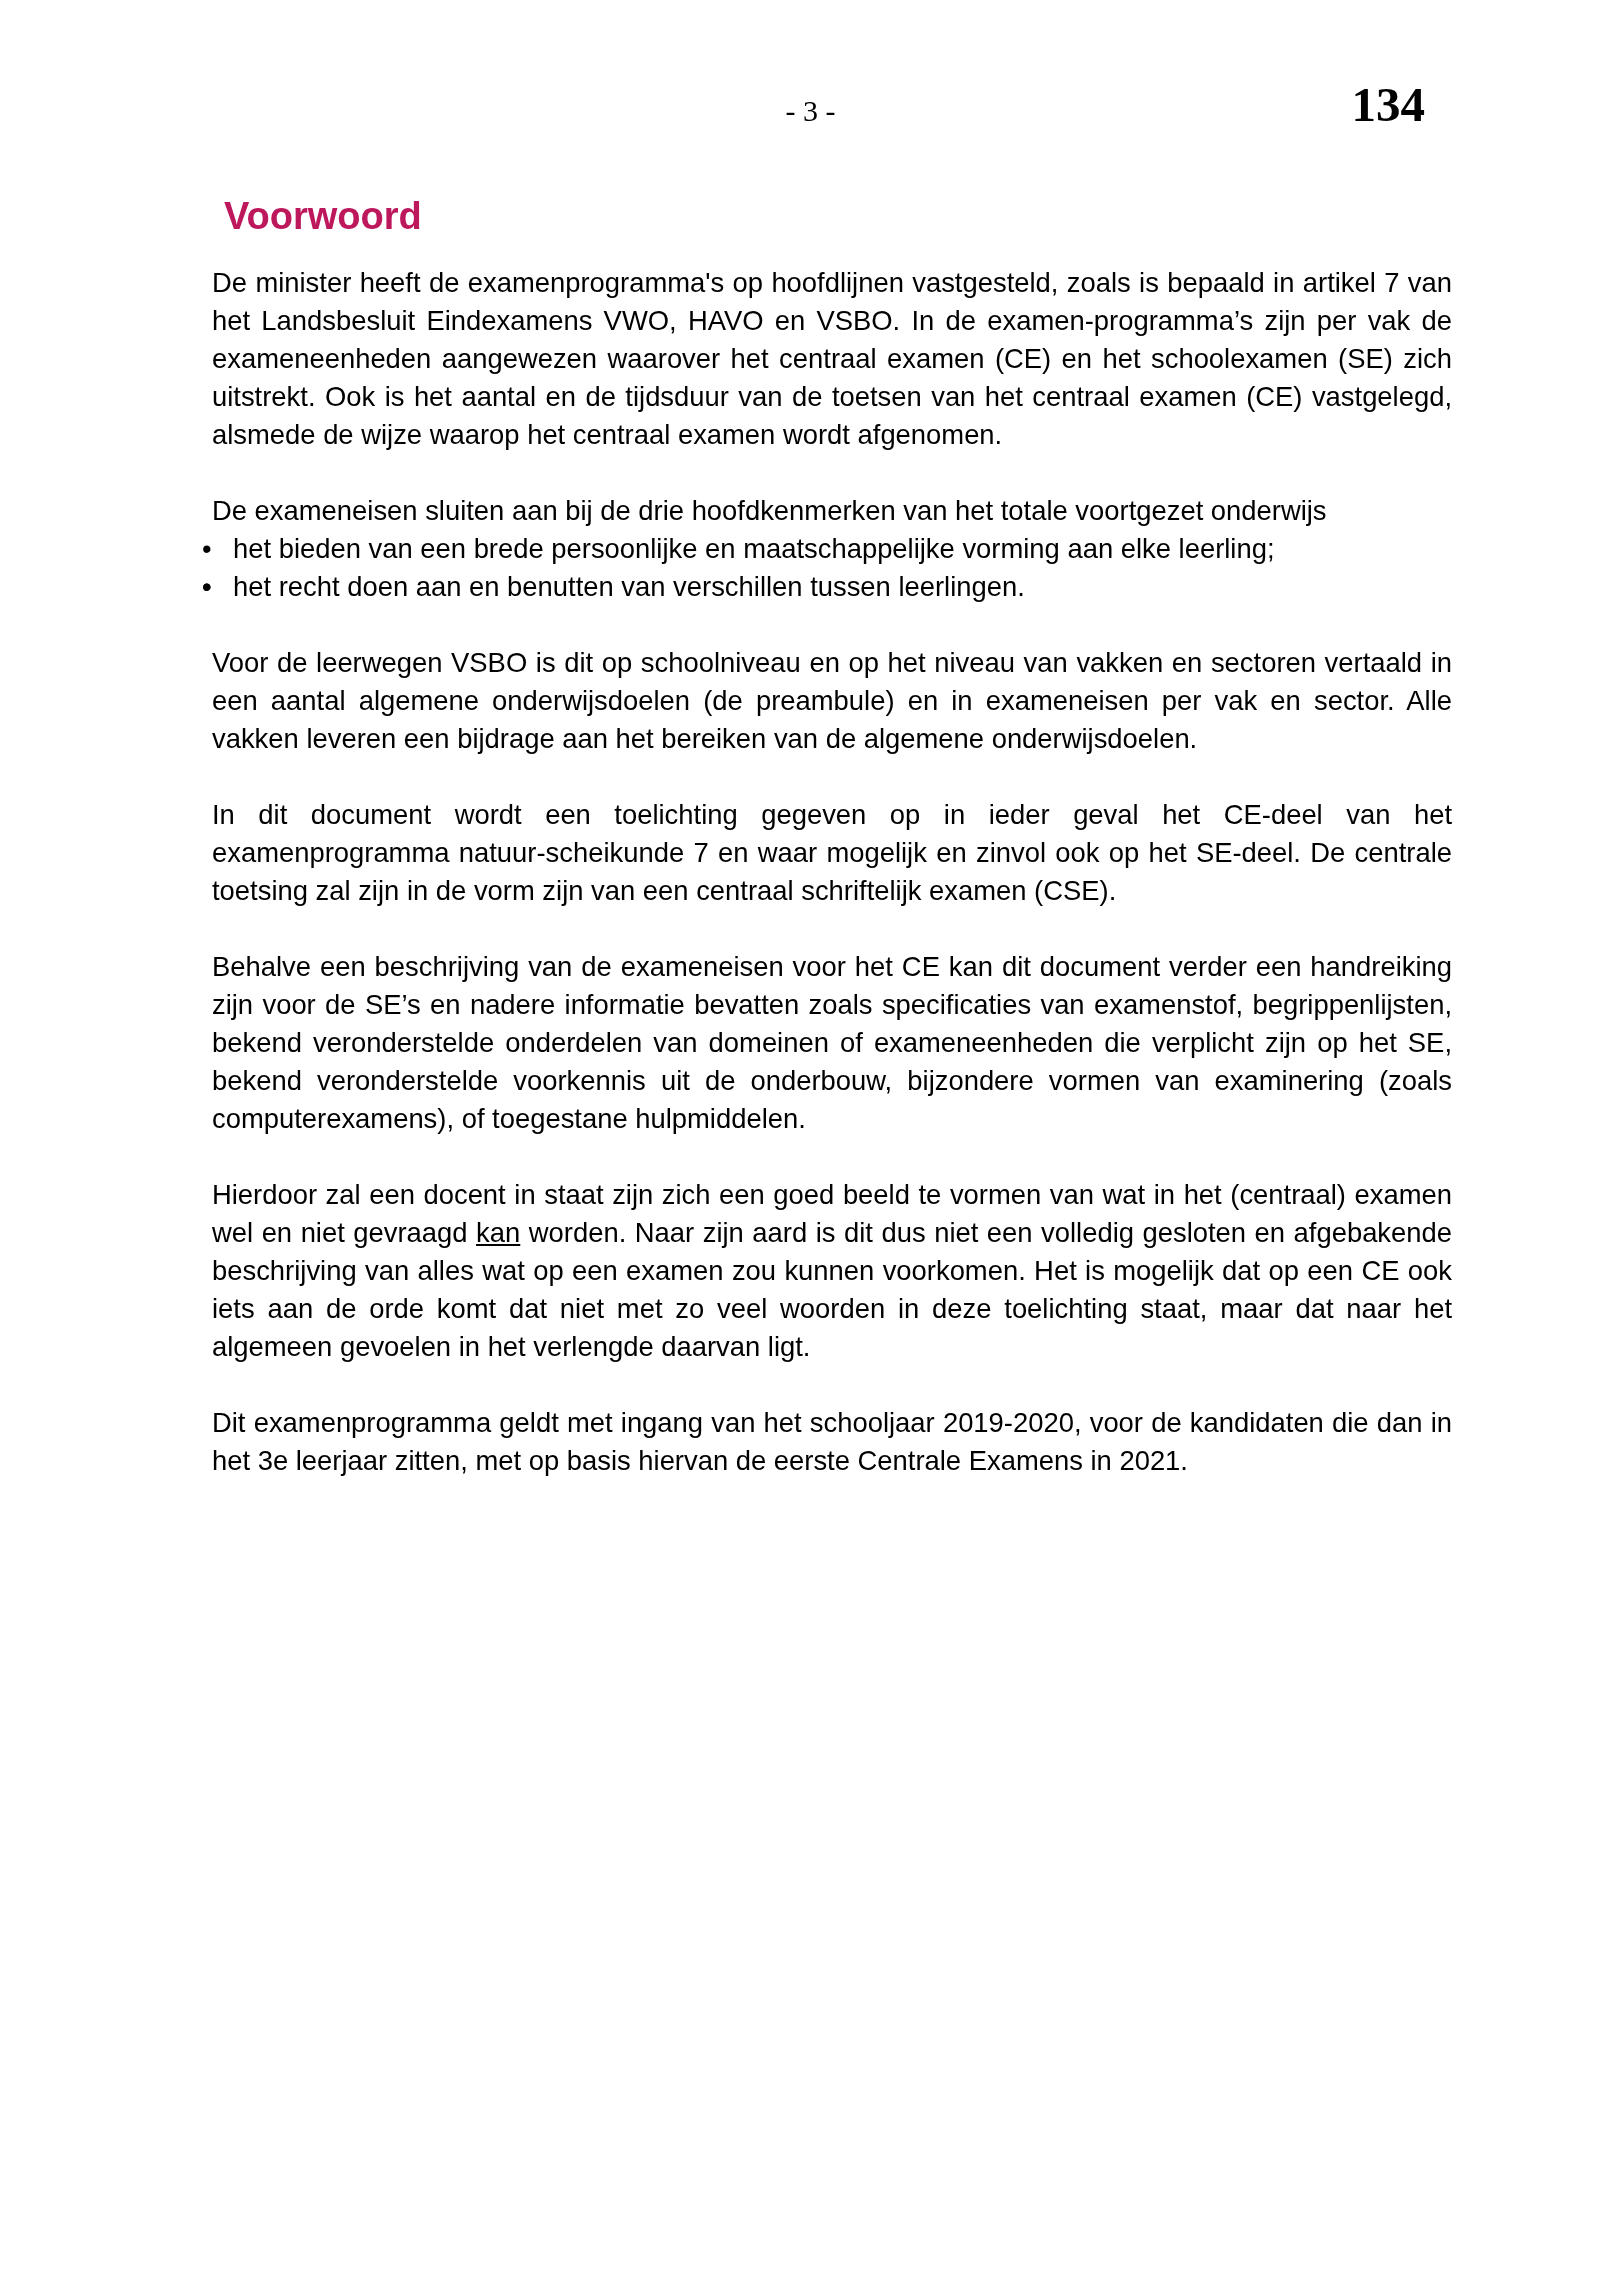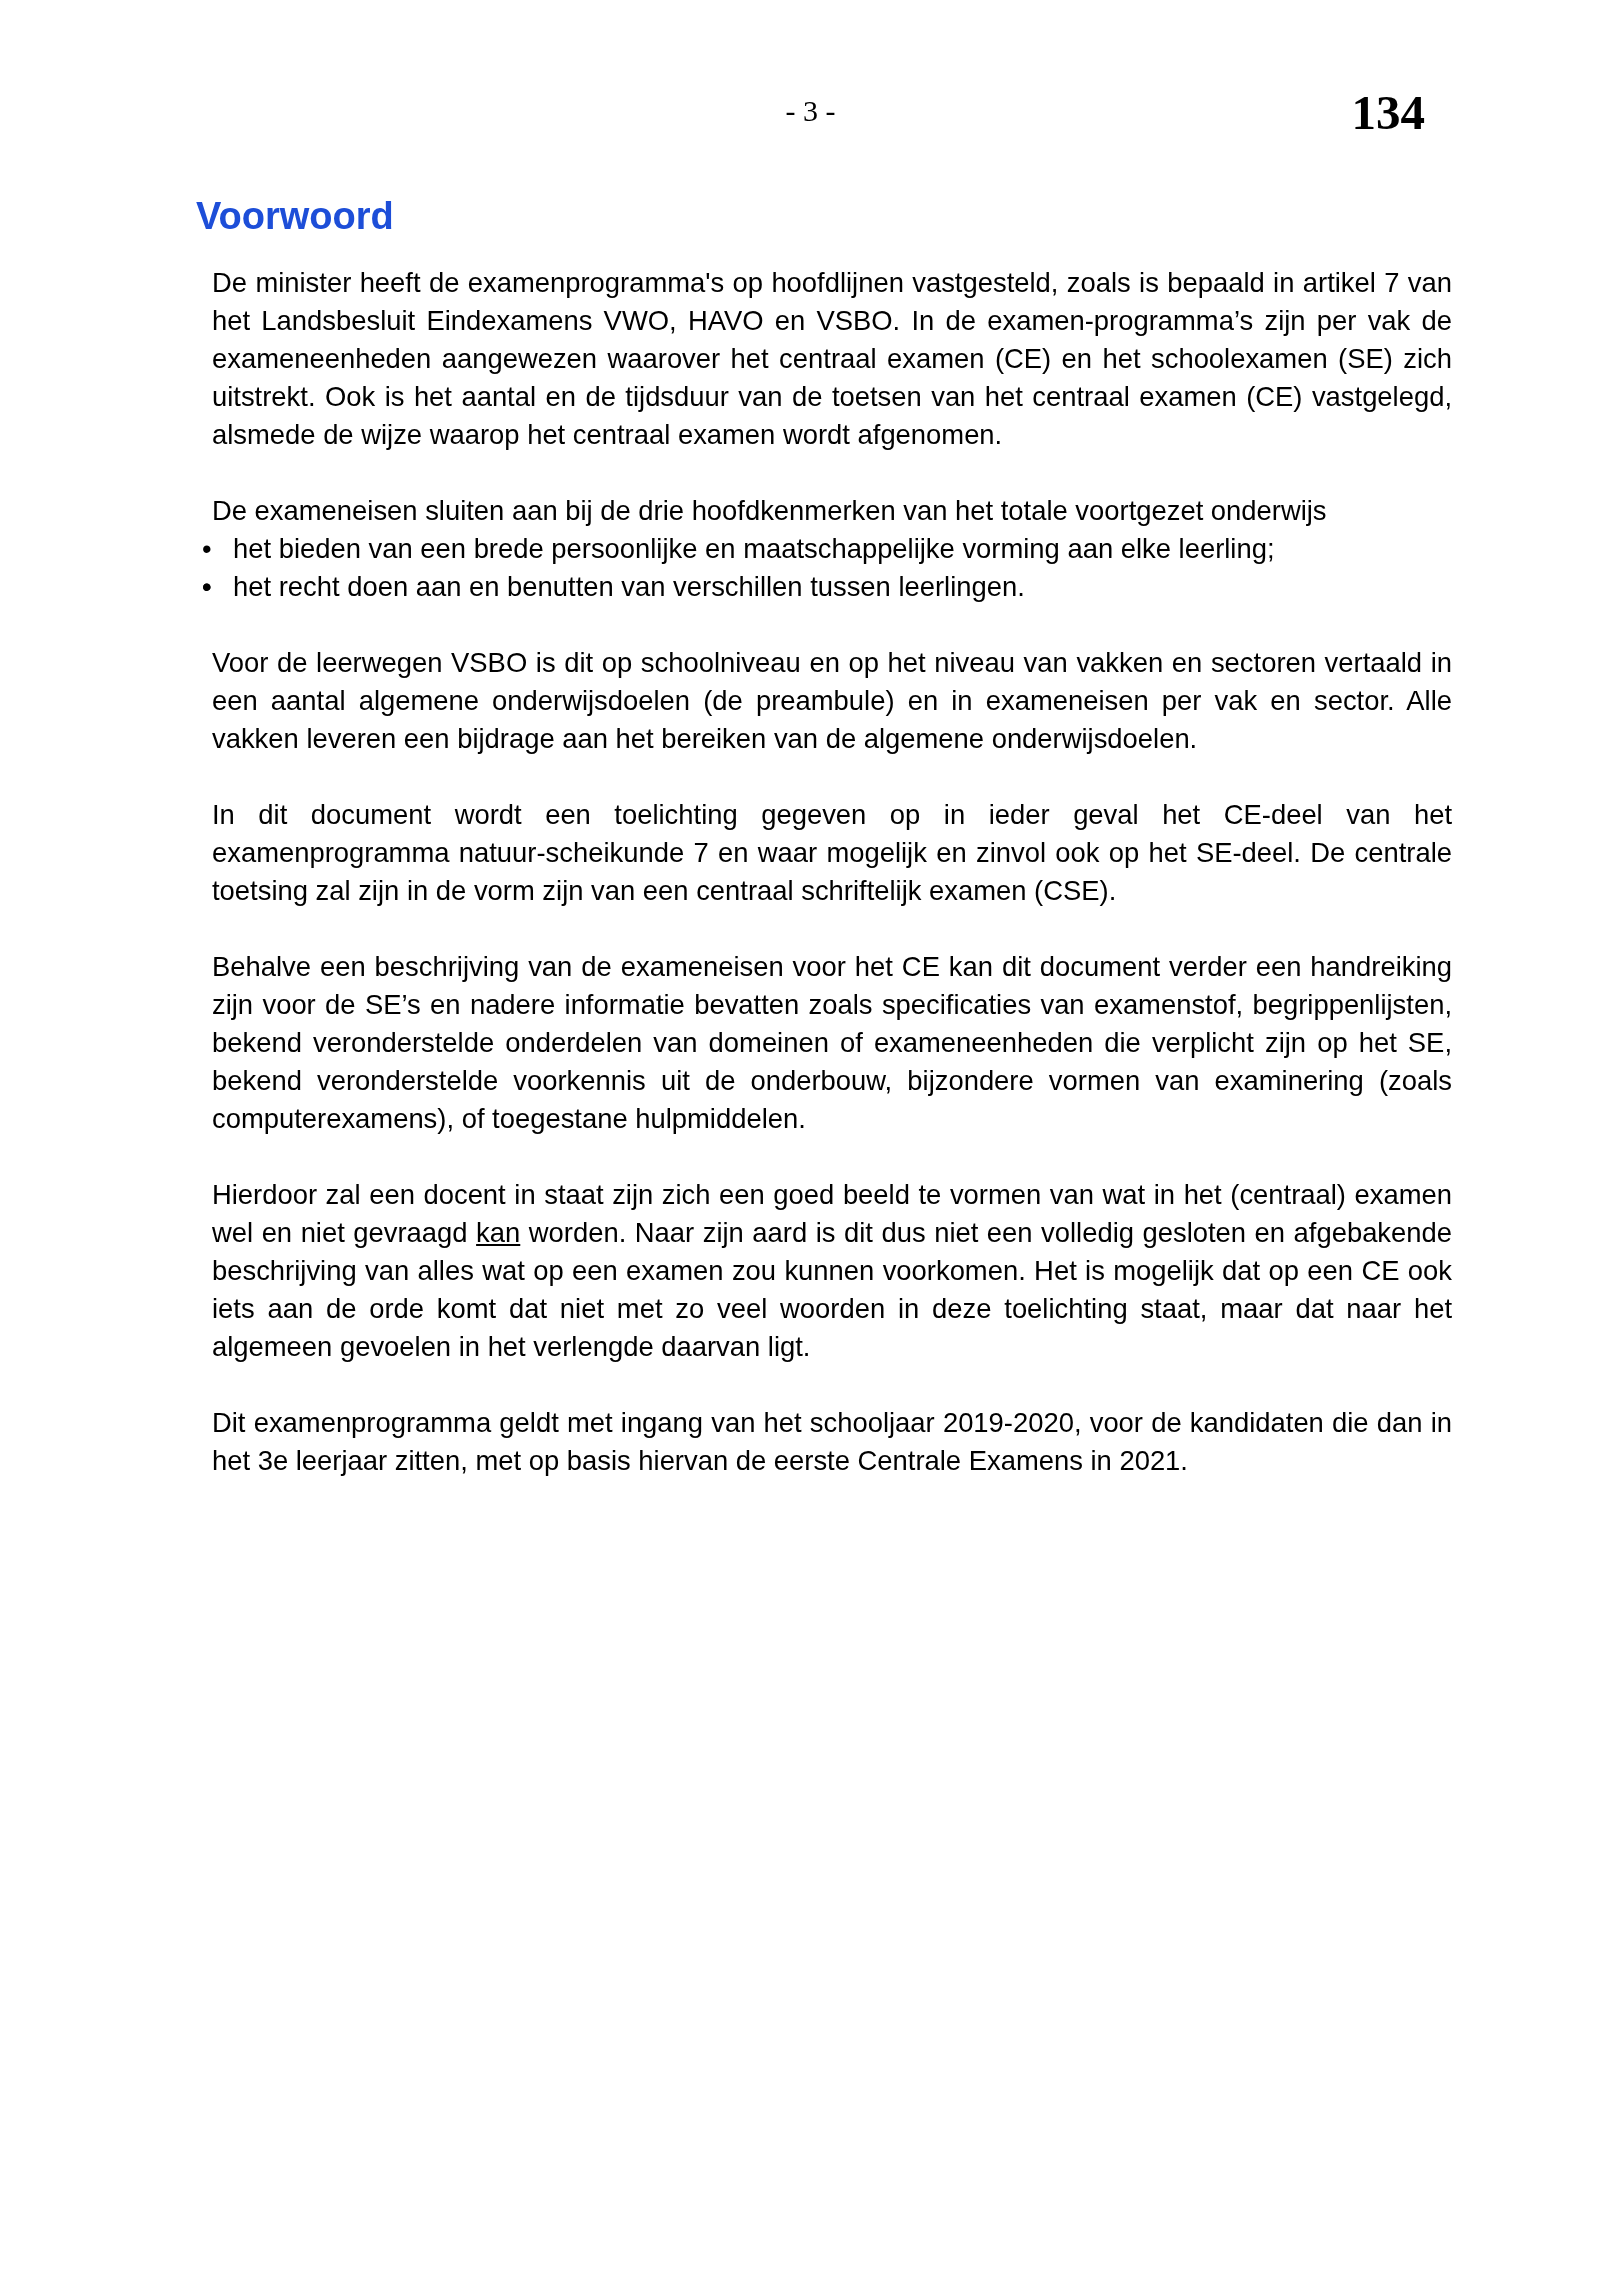--- a/index.html
+++ b/index.html
@@ -21,21 +21,21 @@
     top: 94px;
     left: 0;
     width: 100%;
     text-align: center;
     font-family: "Liberation Serif", serif;
     font-size: 30px;
     color: #000000;
   }
   .doc-num {
     position: absolute;
-    top: 88px;
+    top: 80px;
     right: 196px;
     font-family: "Liberation Serif", serif;
     font-weight: bold;
     font-size: 49px;
     line-height: 1;
     color: #000000;
   }
   .title {
     position: absolute;
     left: 196px;
@@ -88,21 +88,21 @@
   }
 </style>
 </head>
 <body>
 
 <div class="page" style="color: rgb(0, 0, 0);">
 
   <div class="page-num">- 3 -</div>
   <div class="doc-num">134</div>
 
-  <h1 class="title" style="color: #1d4ed8;">Voorwoord</h1>
+  <h1 class="title" style="color: #be185d; margin-left: 28px;">Voorwoord</h1>
 
   <div class="content">
 
     <p>De minister heeft de examenprogramma's op hoofdlijnen vastgesteld, zoals is bepaald in artikel 7 van het Landsbesluit Eindexamens VWO, HAVO en VSBO. In de examen-programma’s zijn per vak de exameneenheden aangewezen waarover het centraal examen (CE) en het schoolexamen (SE) zich uitstrekt. Ook is het aantal en de tijdsduur van de toetsen van het centraal examen (CE) vastgelegd, alsmede de wijze waarop het centraal examen wordt afgenomen.</p>
 
 
     <p class="tight">De exameneisen sluiten aan bij de drie hoofdkenmerken van het totale voortgezet onderwijs</p>
 
     <ul class="bullets">
       <li>

